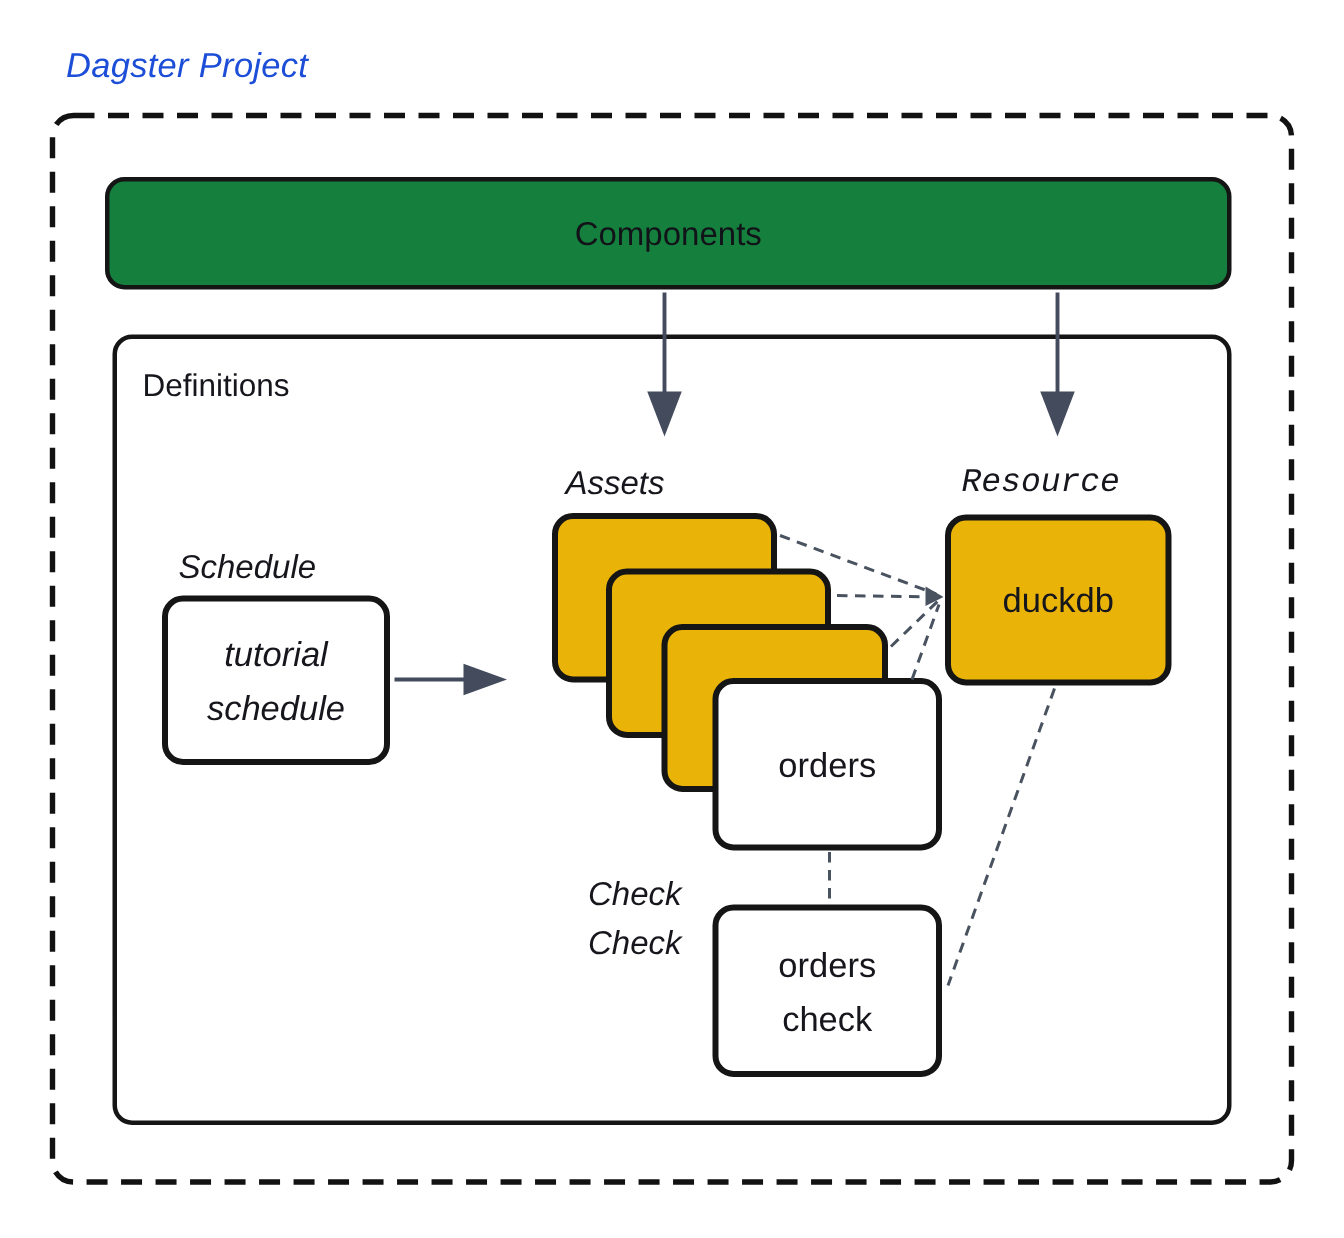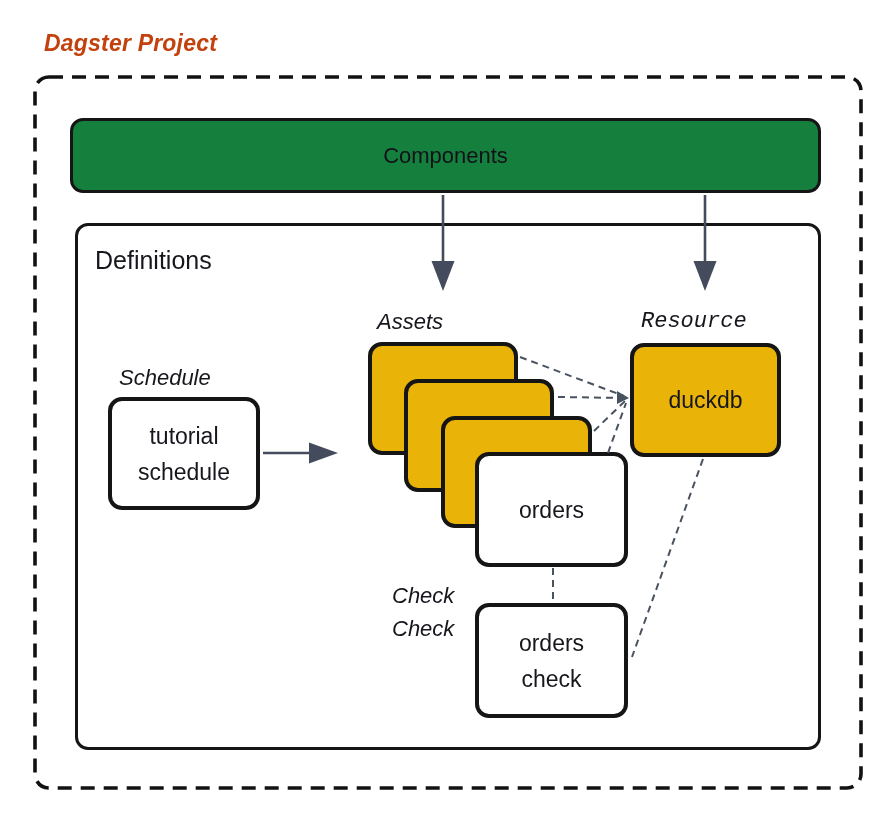--- a/index.html
+++ b/index.html
@@ -11,22 +11,22 @@
     font-family: "Liberation Sans", sans-serif;
     color: #16161d;
     overflow: hidden;
   }
   .project-title {
     position: absolute;
     left: 44px;
     top: 30px;
     font-size: 23px;
     font-style: italic;
-    font-weight: 700;
-    color: #c2410c;
+    font-weight: 400;
+    color: #1d4ed8;
     letter-spacing: 0.2px;
   }
   .components-bar {
     position: absolute;
     left: 70px;
     top: 118px;
     width: 751px;
     height: 75px;
     box-sizing: border-box;
     background: #15803d;
@@ -46,21 +46,21 @@
     height: 527px;
     box-sizing: border-box;
     background: #ffffff;
     border: 3.5px solid #151515;
     border-radius: 13px;
   }
   .definitions-label {
     position: absolute;
     left: 95px;
     top: 246px;
-    font-size: 25px;
+    font-size: 21px;
     color: #16161d;
   }
   .flow-label {
     position: absolute;
     font-size: 22px;
     font-style: italic;
     color: #16161d;
     line-height: 33px;
     white-space: pre-line;
   }
@@ -102,21 +102,21 @@
 
   <div class="components-bar">
     <span>Components</span>
   </div>
 
   <div>
     <div class="definitions-box"></div>
     <div class="definitions-label">Definitions</div>
 
     <div class="flow-label" style="left:119px; top:361px;">Schedule</div>
-    <div class="node" style="left:108px; top:397px; width:152px; height:113px;">
+    <div class="node" style="left:108px; top:397px; width:152px; height:113px;font-style:italic;">
       <div class="node-line">tutorial</div>
       <div class="node-line">schedule</div>
     </div>
 
     <div class="flow-label" style="left:377px; top:305px;">Assets</div>
     <div class="node purple" style="left:368px; top:342px; width:150px; height:113px;"></div>
     <div class="node purple" style="left:404px; top:379px; width:150px; height:113px;"></div>
     <div class="node purple" style="left:441px; top:416px; width:151px; height:112px;"></div>
     <div class="node" style="left:475px; top:452px; width:153px; height:115px;">
       <div class="node-line">orders</div>

